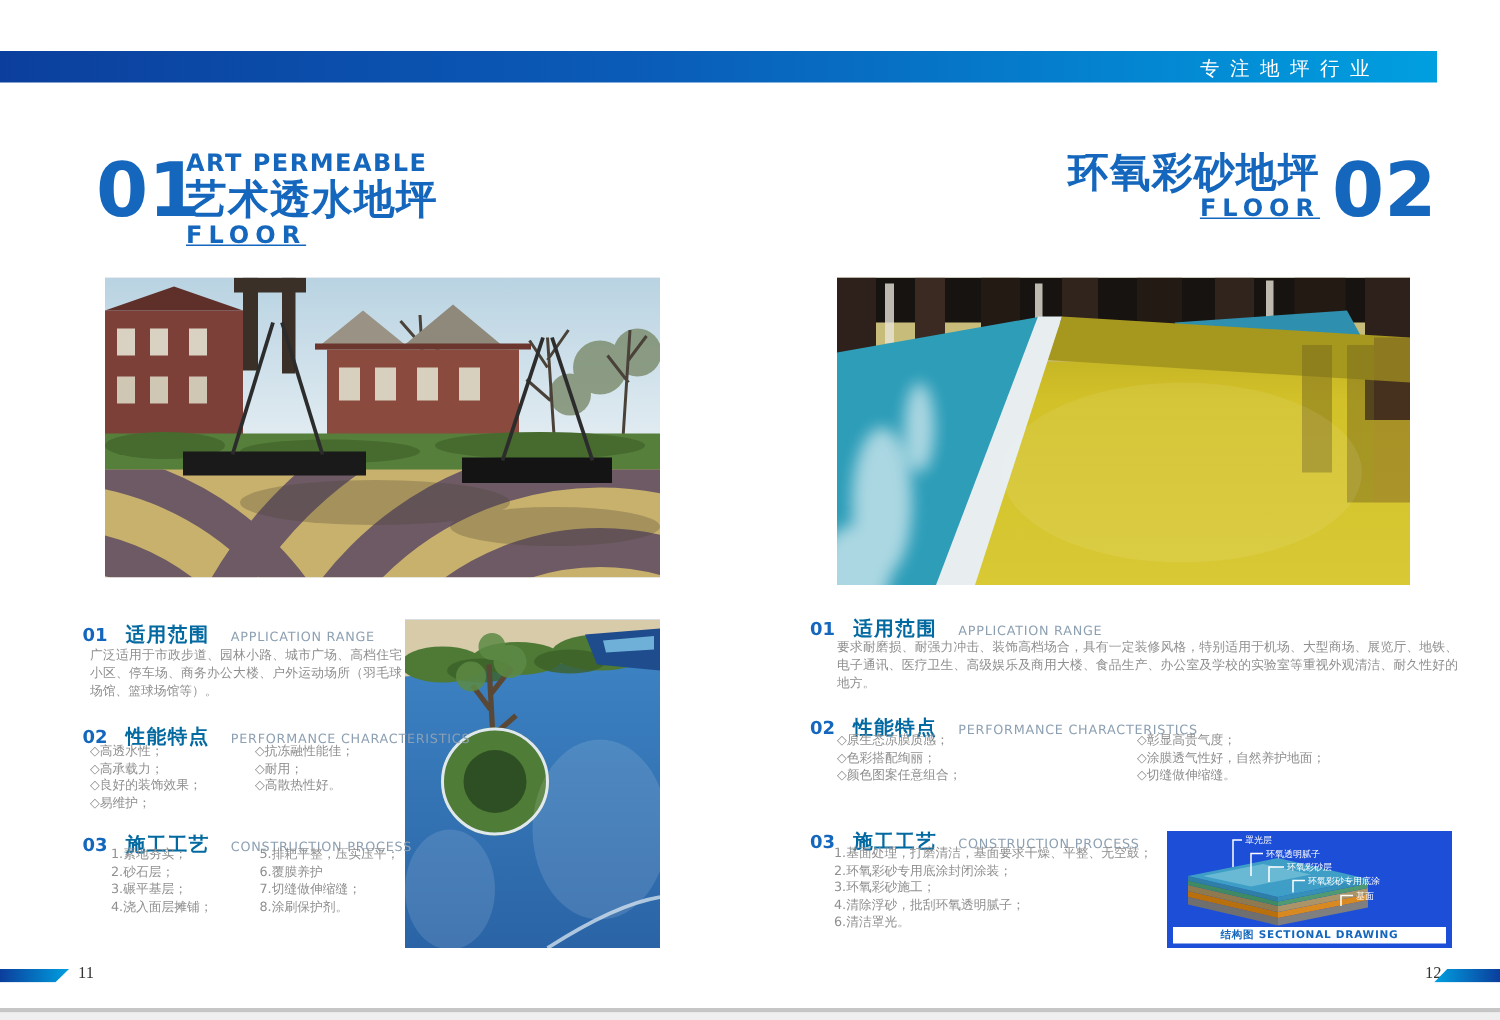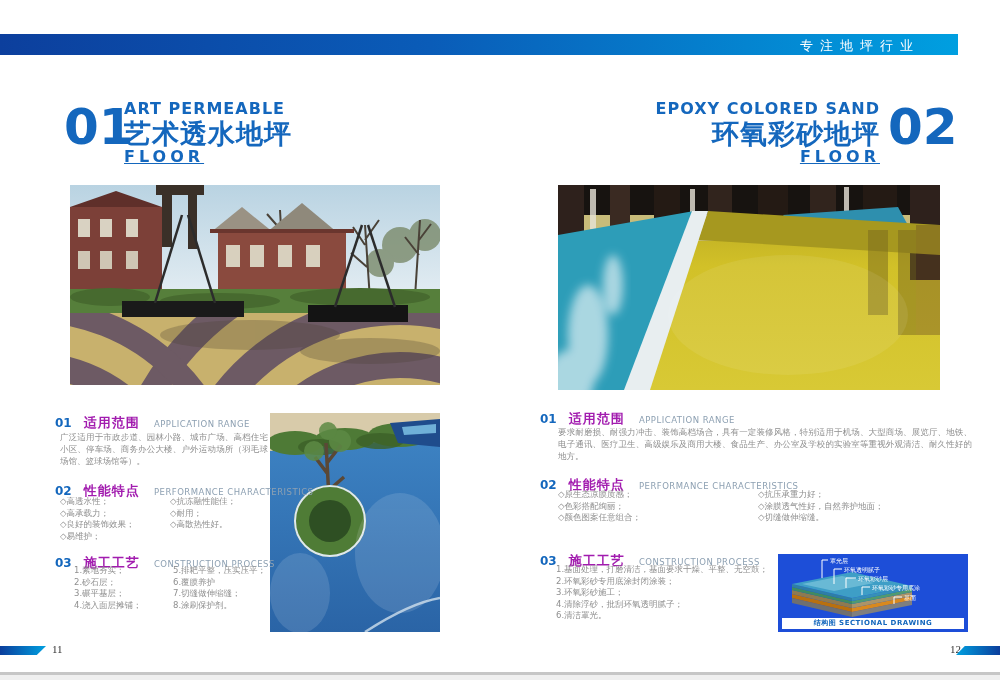--- a/index.html
+++ b/index.html
@@ -9,21 +9,21 @@
           background:linear-gradient(90deg,#0c3f9d 0%,#0a5cb8 45%,#009fe0 100%);}
   .topbar-slogan{position:absolute;right:38px;top:3px;color:#ffffff;font-size:13px;letter-spacing:7px;}
   .bignum{position:absolute;color:#1467bd;font-weight:bold;font-size:50px;line-height:50px;}
   .hdr{position:absolute;color:#1467bd;}
   .hdr-en{font-size:16px;font-weight:bold;letter-spacing:1px;line-height:18px;}
   .hdr-cn{font-size:27px;font-weight:bold;letter-spacing:1px;line-height:31px;}
   .hdr-tail{font-size:16px;font-weight:bold;letter-spacing:4px;line-height:16px;text-decoration:underline;}
   .hdr-r{text-align:right;}
   .sec-hd{position:absolute;white-space:nowrap;}
   .sec-num{color:#1467bd;font-weight:bold;font-size:12px;}
-  .sec-cn{color:#a21caf;font-weight:bold;font-size:13px;letter-spacing:1px;margin-left:7px;}
+  .sec-cn{color:#0369a1;font-weight:bold;font-size:13px;letter-spacing:1px;margin-left:7px;}
   .sec-en{color:#8da0b2;font-size:8.5px;letter-spacing:0.5px;margin-left:9px;}
   .body-text{position:absolute;color:#8f8f8f;font-size:8.5px;line-height:12px;text-align:justify;}
   .list{position:absolute;color:#8f8f8f;font-size:8.5px;line-height:11.5px;white-space:nowrap;}
   .photo{position:absolute;overflow:hidden;background:#dddddd;}
   .photo svg{display:block;}
   .diagram{position:absolute;left:778px;top:554px;width:190px;height:78px;background:#1d4ed8;}
   .diagram svg{position:absolute;left:0;top:0;}
   .dg-label{position:absolute;color:#ffffff;font-size:6px;line-height:7px;white-space:nowrap;}
   .dg-caption{position:absolute;left:4px;right:4px;bottom:3px;height:11px;background:#ffffff;
               color:#1467bd;font-weight:bold;font-size:7px;line-height:11px;text-align:center;letter-spacing:0.5px;}
@@ -45,21 +45,20 @@
 </div>
 
 <div class="bignum" style="left:64px;top:102px;">01</div>
 <div class="hdr" style="left:124px;top:100px;">
   <div class="hdr-en">ART PERMEABLE</div>
   <div class="hdr-cn">艺术透水地坪</div>
   <div class="hdr-tail">FLOOR</div>
 </div>
 
 <div class="hdr hdr-r" style="right:120px;top:100px;">
-  <div class="hdr-en">EPOXY COLORED SAND</div>
   <div class="hdr-cn">环氧彩砂地坪</div>
   <div class="hdr-tail">FLOOR</div>
 </div>
 <div class="bignum" style="left:888px;top:102px;">02</div>
 
 <div class="photo" style="left:70px;top:185px;width:370px;height:200px;">
   <svg width="370" height="200" viewBox="0 0 370 200">
     <defs>
       <linearGradient id="sky1" x1="0" y1="0" x2="0" y2="1">
         <stop offset="0" stop-color="#b9d3e2"></stop>
@@ -274,21 +273,21 @@
   <span class="sec-num">02</span>
   <span class="sec-cn">性能特点</span>
   <span class="sec-en">PERFORMANCE CHARACTERISTICS</span>
 </div>
 <div class="list" style="left:558px;top:489px;">
   <div>◇原生态凉膜质感；</div>
   <div>◇色彩搭配绚丽；</div>
   <div>◇颜色图案任意组合；</div>
 </div>
 <div class="list" style="left:758px;top:489px;">
-  <div>◇抗压承重力好；</div>
+  <div>◇彰显高贵气度；</div>
   <div>◇涂膜透气性好，自然养护地面；</div>
   <div>◇切缝做伸缩缝。</div>
 </div>
 
 <div class="sec-hd" style="left:540px;top:550px;">
   <span class="sec-num">03</span>
   <span class="sec-cn">施工工艺</span>
   <span class="sec-en">CONSTRUCTION PROCESS</span>
 </div>
 <div class="list" style="left:556px;top:564px;">

